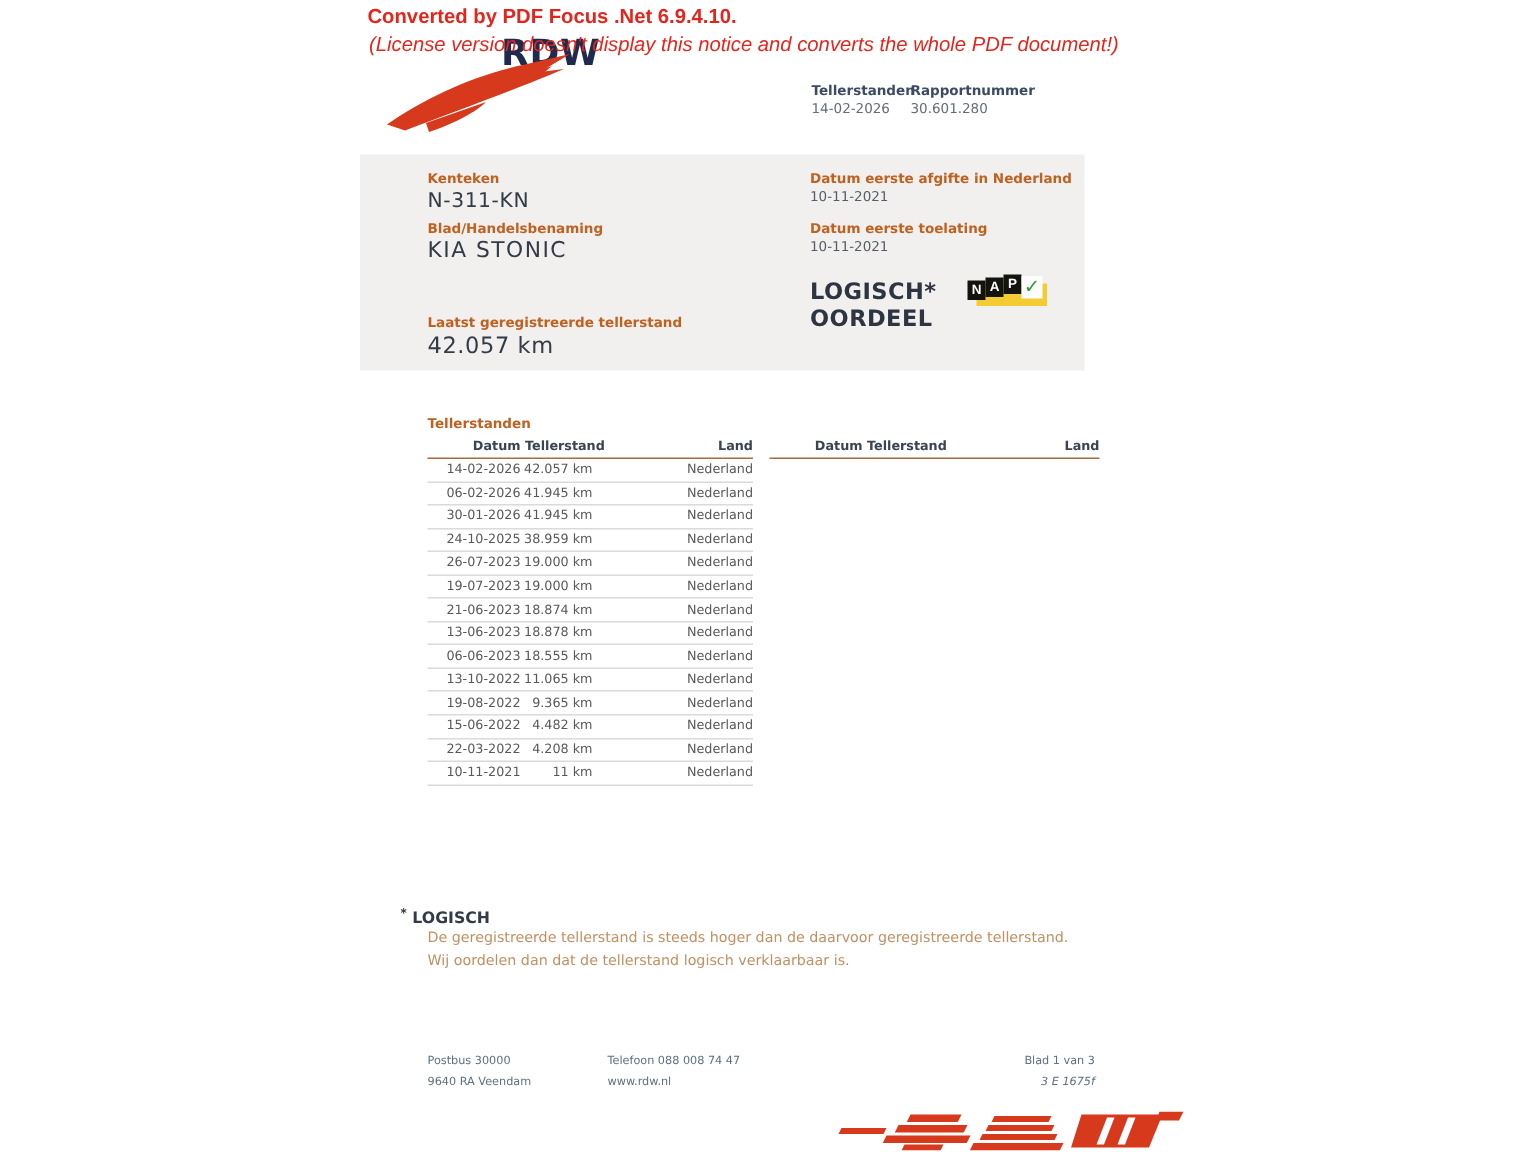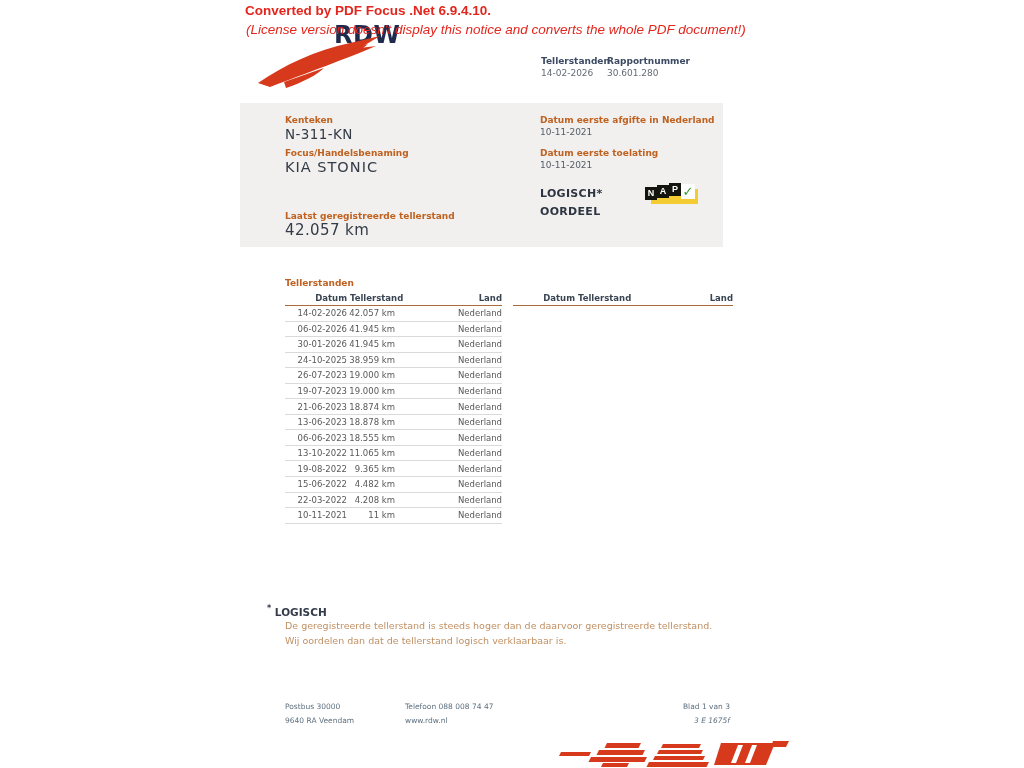--- a/index.html
+++ b/index.html
@@ -11,21 +11,21 @@
   .notice2{font-family:"Liberation Sans",sans-serif;font-style:italic;font-size:13.5px;
            color:#e3261d;white-space:nowrap;}
   .rdw-word{font-weight:bold;font-size:24px;color:#1f2a4d;letter-spacing:0.5px;}
   .doc-title{font-size:17px;color:#e4813c;letter-spacing:0.2px;white-space:nowrap;}
   .meta-lbl{font-weight:bold;font-size:9px;color:#3c4a63;white-space:nowrap;}
   .meta-val{font-size:9px;color:#636b76;white-space:nowrap;}
   .graybox{background:#f1f0ee;}
   .olbl{font-weight:bold;font-size:9px;color:#bf6120;white-space:nowrap;}
   .bigval{color:#333b47;white-space:nowrap;}
   .smval{font-size:9px;color:#555d66;white-space:nowrap;}
-  .oordeel{font-weight:bold;font-size:11px;line-height:18px;color:#2d3542;letter-spacing:0.3px;white-space:pre-line;}
+  .oordeel{font-weight:bold;font-size:15px;line-height:18px;color:#2d3542;letter-spacing:0.3px;white-space:pre-line;}
   .sect-title{font-weight:bold;font-size:9px;color:#bf6120;}
   .tbl{position:absolute;}
   .thead{display:flex;align-items:flex-end;height:13px;border-bottom:1.5px solid #a96a3c;
          font-weight:bold;font-size:8.5px;color:#3a4553;padding-bottom:2px;}
   .trow{display:flex;align-items:center;height:14.55px;border-bottom:1px solid #dadada;
         font-size:8.5px;color:#585858;}
   .c-datum{width:62px;text-align:right;}
   .c-tell{width:48px;text-align:right;}
   .thead .c-tell{text-align:left;padding-left:3px;}
   .c-land{flex:1;text-align:right;}
@@ -61,21 +61,21 @@
   <div class="abs meta-lbl" style="left:541px;top:56px;">Tellerstanden</div>
   <div class="abs meta-lbl" style="left:607px;top:56px;">Rapportnummer</div>
   <div class="abs meta-val" style="left:541px;top:68px;">14-02-2026</div>
   <div class="abs meta-val" style="left:607px;top:68px;">30.601.280</div>
 
   <div class="abs graybox" style="left:240px;top:103px;width:483px;height:144px;"></div>
 
   <div class="abs olbl" style="left:285px;top:115px;">Kenteken</div>
   <div class="abs bigval" style="left:285px;top:126px;font-size:13.5px;letter-spacing:0.4px;">N-311-KN</div>
 
-  <div class="abs olbl" style="left:285px;top:148px;">Focus/Handelsbenaming</div>
+  <div class="abs olbl" style="left:285px;top:148px;">Blad/Handelsbenaming</div>
   <div class="abs bigval" style="left:285px;top:159px;font-size:14.5px;letter-spacing:1px;">KIA STONIC</div>
 
   <div class="abs olbl" style="left:285px;top:211px;">Laatst geregistreerde tellerstand</div>
   <div class="abs bigval" style="left:285px;top:221px;font-size:15px;letter-spacing:0.4px;">42.057 km</div>
 
   <div class="abs olbl" style="left:540px;top:115px;">Datum eerste afgifte in Nederland</div>
   <div class="abs smval" style="left:540px;top:127px;">10-11-2021</div>
 
   <div class="abs olbl" style="left:540px;top:148px;">Datum eerste toelating</div>
   <div class="abs smval" style="left:540px;top:160px;">10-11-2021</div>

